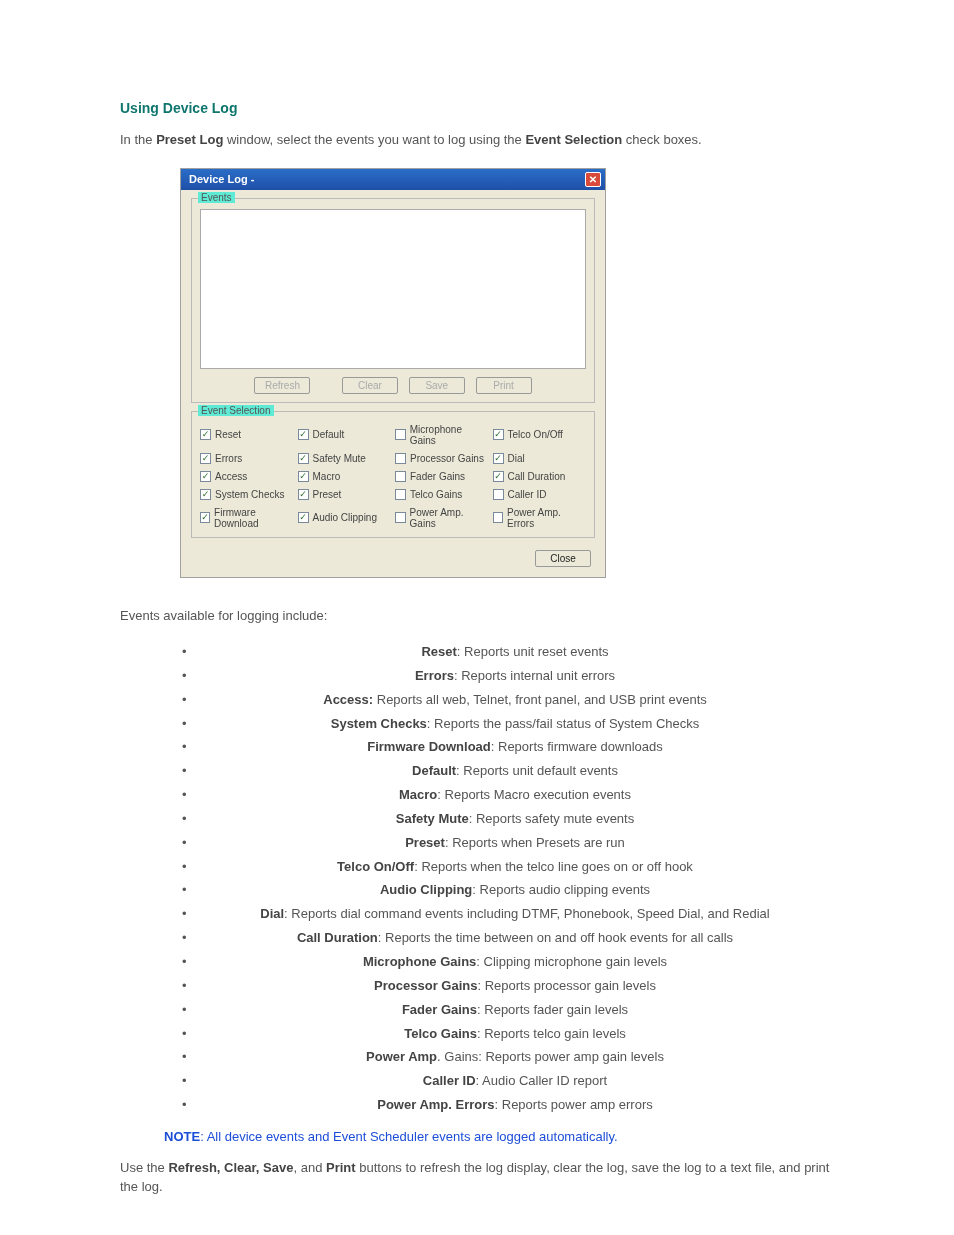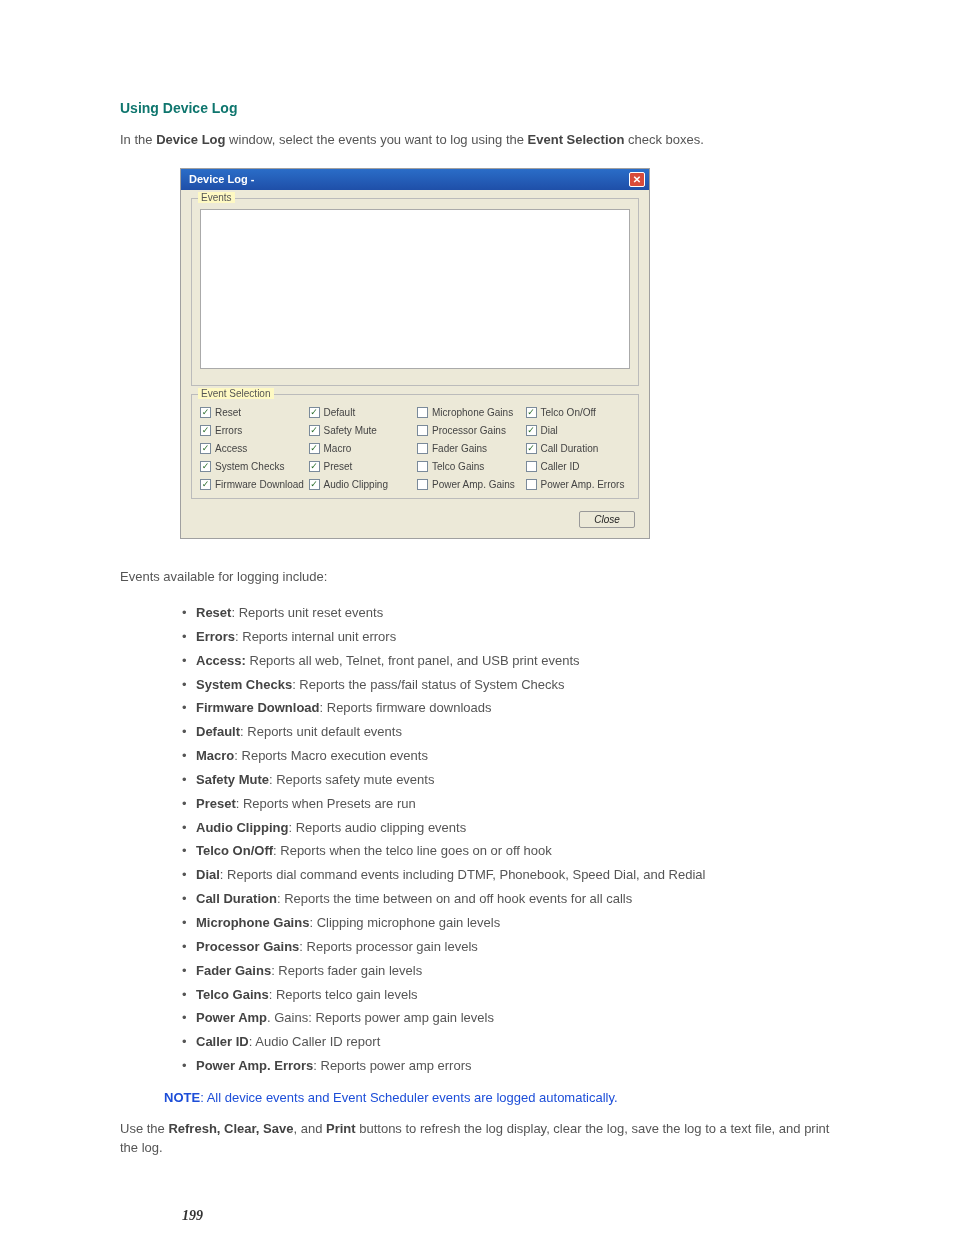--- a/index.html
+++ b/index.html
@@ -25,21 +25,21 @@
     font-size: 13px;
     color: #555;
     line-height: 1.5;
     margin: 0 0 18px 0;
   }
   .bold { font-weight: bold; color: #444; }
   .dialog-wrap {
     margin: 0 0 28px 60px;
   }
   .dialog {
-    width: 470px;
+    width: 426px;
     background: #ece9d8;
     border: 1px solid #a0a0a0;
     font-family: Tahoma, Arial, sans-serif;
     font-size: 10px;
     color: #444;
   }
   .titlebar {
     background: linear-gradient(#2a6dc8, #1f4fa8);
     color: #fff;
     display: flex;
@@ -64,21 +64,21 @@
   .dialog-body { padding: 8px 10px 10px 10px; }
   .group {
     border: 1px solid #bbb;
     padding: 6px 8px 8px 8px;
     margin-bottom: 8px;
     position: relative;
   }
   .group-label {
     position: absolute;
     top: -7px; left: 6px;
-    background: #fef9c3;
+    background: #5eead4;
     padding: 0 3px;
     font-size: 10px;
     color: #555;
   }
   .log-area {
     width: 100%;
     height: 160px;
     background: #fff;
     border: 1px solid #aaa;
     margin: 4px 0 8px 0;
@@ -92,21 +92,21 @@
     min-width: 56px;
     padding: 2px 8px;
     margin: 0 4px;
     background: #ece9d8;
     border: 1px solid #999;
     border-radius: 2px;
     font-size: 10px;
     color: #aaa;
     text-align: center;
   }
-  .btn.enabled { color: #222; cursor: pointer; font-style: italic; }
+  .btn.enabled { color: #222; cursor: pointer; }
   .check-grid {
     display: grid;
     grid-template-columns: 1fr 1fr 1fr 1fr;
     row-gap: 7px;
     column-gap: 4px;
     margin-top: 6px;
   }
   .chk {
     display: flex;
     align-items: center;
@@ -135,20 +135,21 @@
     margin: 6px 0 14px 0;
     padding-left: 62px;
     list-style: none;
   }
   ul.events-list li {
     position: relative;
     padding-left: 14px;
     margin-bottom: 5px;
     line-height: 1.45;
     color: #555;
+    text-align: center;
   }
   ul.events-list li::before {
     content: "•";
     position: absolute;
     left: 0;
     color: #555;
   }
   .note {
     color: #1d4ed8;
     margin: 6px 0 14px 44px;
@@ -167,33 +168,40 @@
   .gap { display:inline-block; width:18px; }
 </style>
 </head>
 <body>
 
 <div class="page">
 
   <h2 class="section-title">Using Device Log</h2>
 
   <p class="body-text">
-    <span>In the </span><span class="bold">Device Log</span><span> window, select the events you want to log using the </span><span class="bold">Event Selection</span><span> check boxes.</span>
+    <span>In the </span><span class="bold">Preset Log</span><span> window, select the events you want to log using the </span><span class="bold">Event Selection</span><span> check boxes.</span>
   </p>
 
   <div class="dialog-wrap">
     <div class="dialog">
       <div class="titlebar">
         <span>Device Log -</span>
         <span class="close-btn">✕</span>
       </div>
       <div class="dialog-body">
         <div class="group">
           <span class="group-label">Events</span>
           <div class="log-area"></div>
+          <div class="btn-row">
+            <span class="btn">Refresh</span>
+            <span class="gap"></span>
+            <span class="btn">Clear</span>
+            <span class="btn">Save</span>
+            <span class="btn">Print</span>
+          </div>
         </div>
 
         <div class="group">
           <span class="group-label">Event Selection</span>
           <div class="check-grid" id="check-grid">
               <label class="chk">
                 <span class="chk-box">✓</span>
                 <span>Reset</span>
               </label>
               <label class="chk">
@@ -287,22 +295,22 @@
   <ul class="events-list" id="events-list">
       <li><span class="bold">Reset</span><span>: Reports unit reset events</span></li>
       <li><span class="bold">Errors</span><span>: Reports internal unit errors</span></li>
       <li><span class="bold">Access:</span><span> Reports all web, Telnet, front panel, and USB print events</span></li>
       <li><span class="bold">System Checks</span><span>: Reports the pass/fail status of System Checks</span></li>
       <li><span class="bold">Firmware Download</span><span>: Reports firmware downloads</span></li>
       <li><span class="bold">Default</span><span>: Reports unit default events</span></li>
       <li><span class="bold">Macro</span><span>: Reports Macro execution events</span></li>
       <li><span class="bold">Safety Mute</span><span>: Reports safety mute events</span></li>
       <li><span class="bold">Preset</span><span>: Reports when Presets are run</span></li>
+      <li><span class="bold">Telco On/Off</span><span>: Reports when the telco line goes on or off hook</span></li>
       <li><span class="bold">Audio Clipping</span><span>: Reports audio clipping events</span></li>
-      <li><span class="bold">Telco On/Off</span><span>: Reports when the telco line goes on or off hook</span></li>
       <li><span class="bold">Dial</span><span>: Reports dial command events including DTMF, Phonebook, Speed Dial, and Redial</span></li>
       <li><span class="bold">Call Duration</span><span>: Reports the time between on and off hook events for all calls</span></li>
       <li><span class="bold">Microphone Gains</span><span>: Clipping microphone gain levels</span></li>
       <li><span class="bold">Processor Gains</span><span>: Reports processor gain levels</span></li>
       <li><span class="bold">Fader Gains</span><span>: Reports fader gain levels</span></li>
       <li><span class="bold">Telco Gains</span><span>: Reports telco gain levels</span></li>
       <li><span class="bold">Power Amp</span><span>. Gains: Reports power amp gain levels</span></li>
       <li><span class="bold">Caller ID</span><span>: Audio Caller ID report</span></li>
       <li><span class="bold">Power Amp. Errors</span><span>: Reports power amp errors</span></li>
     </ul>

